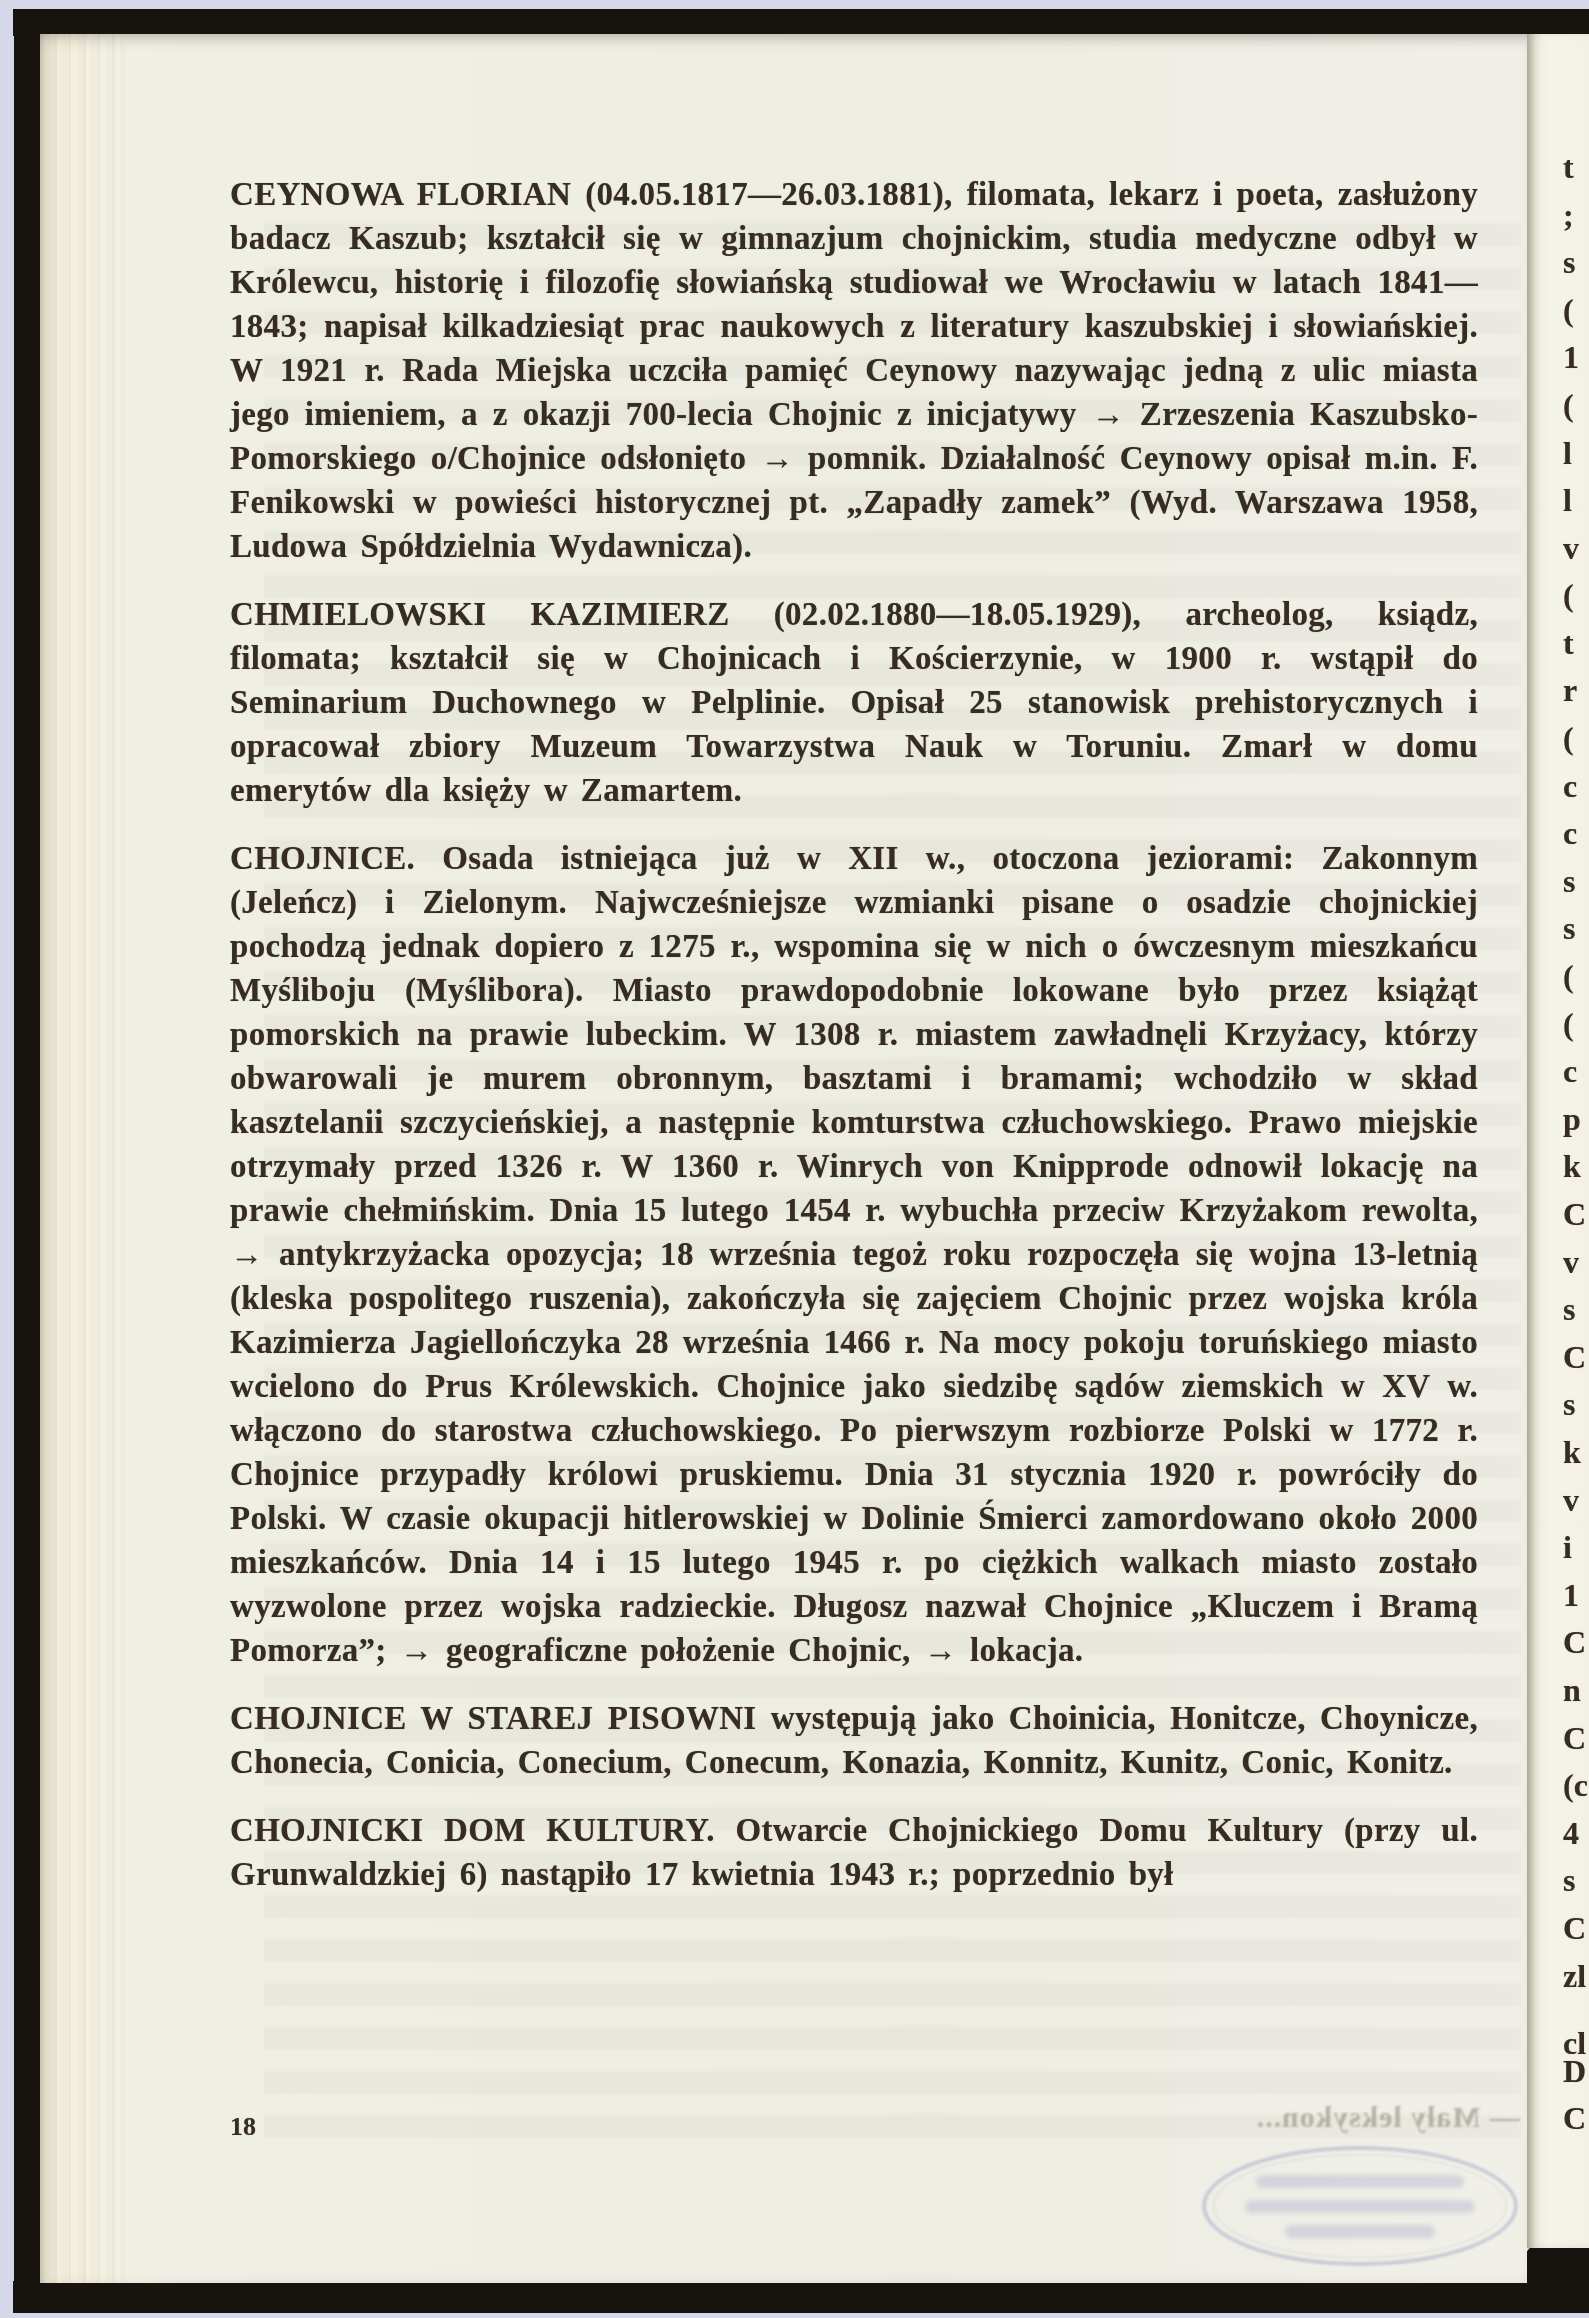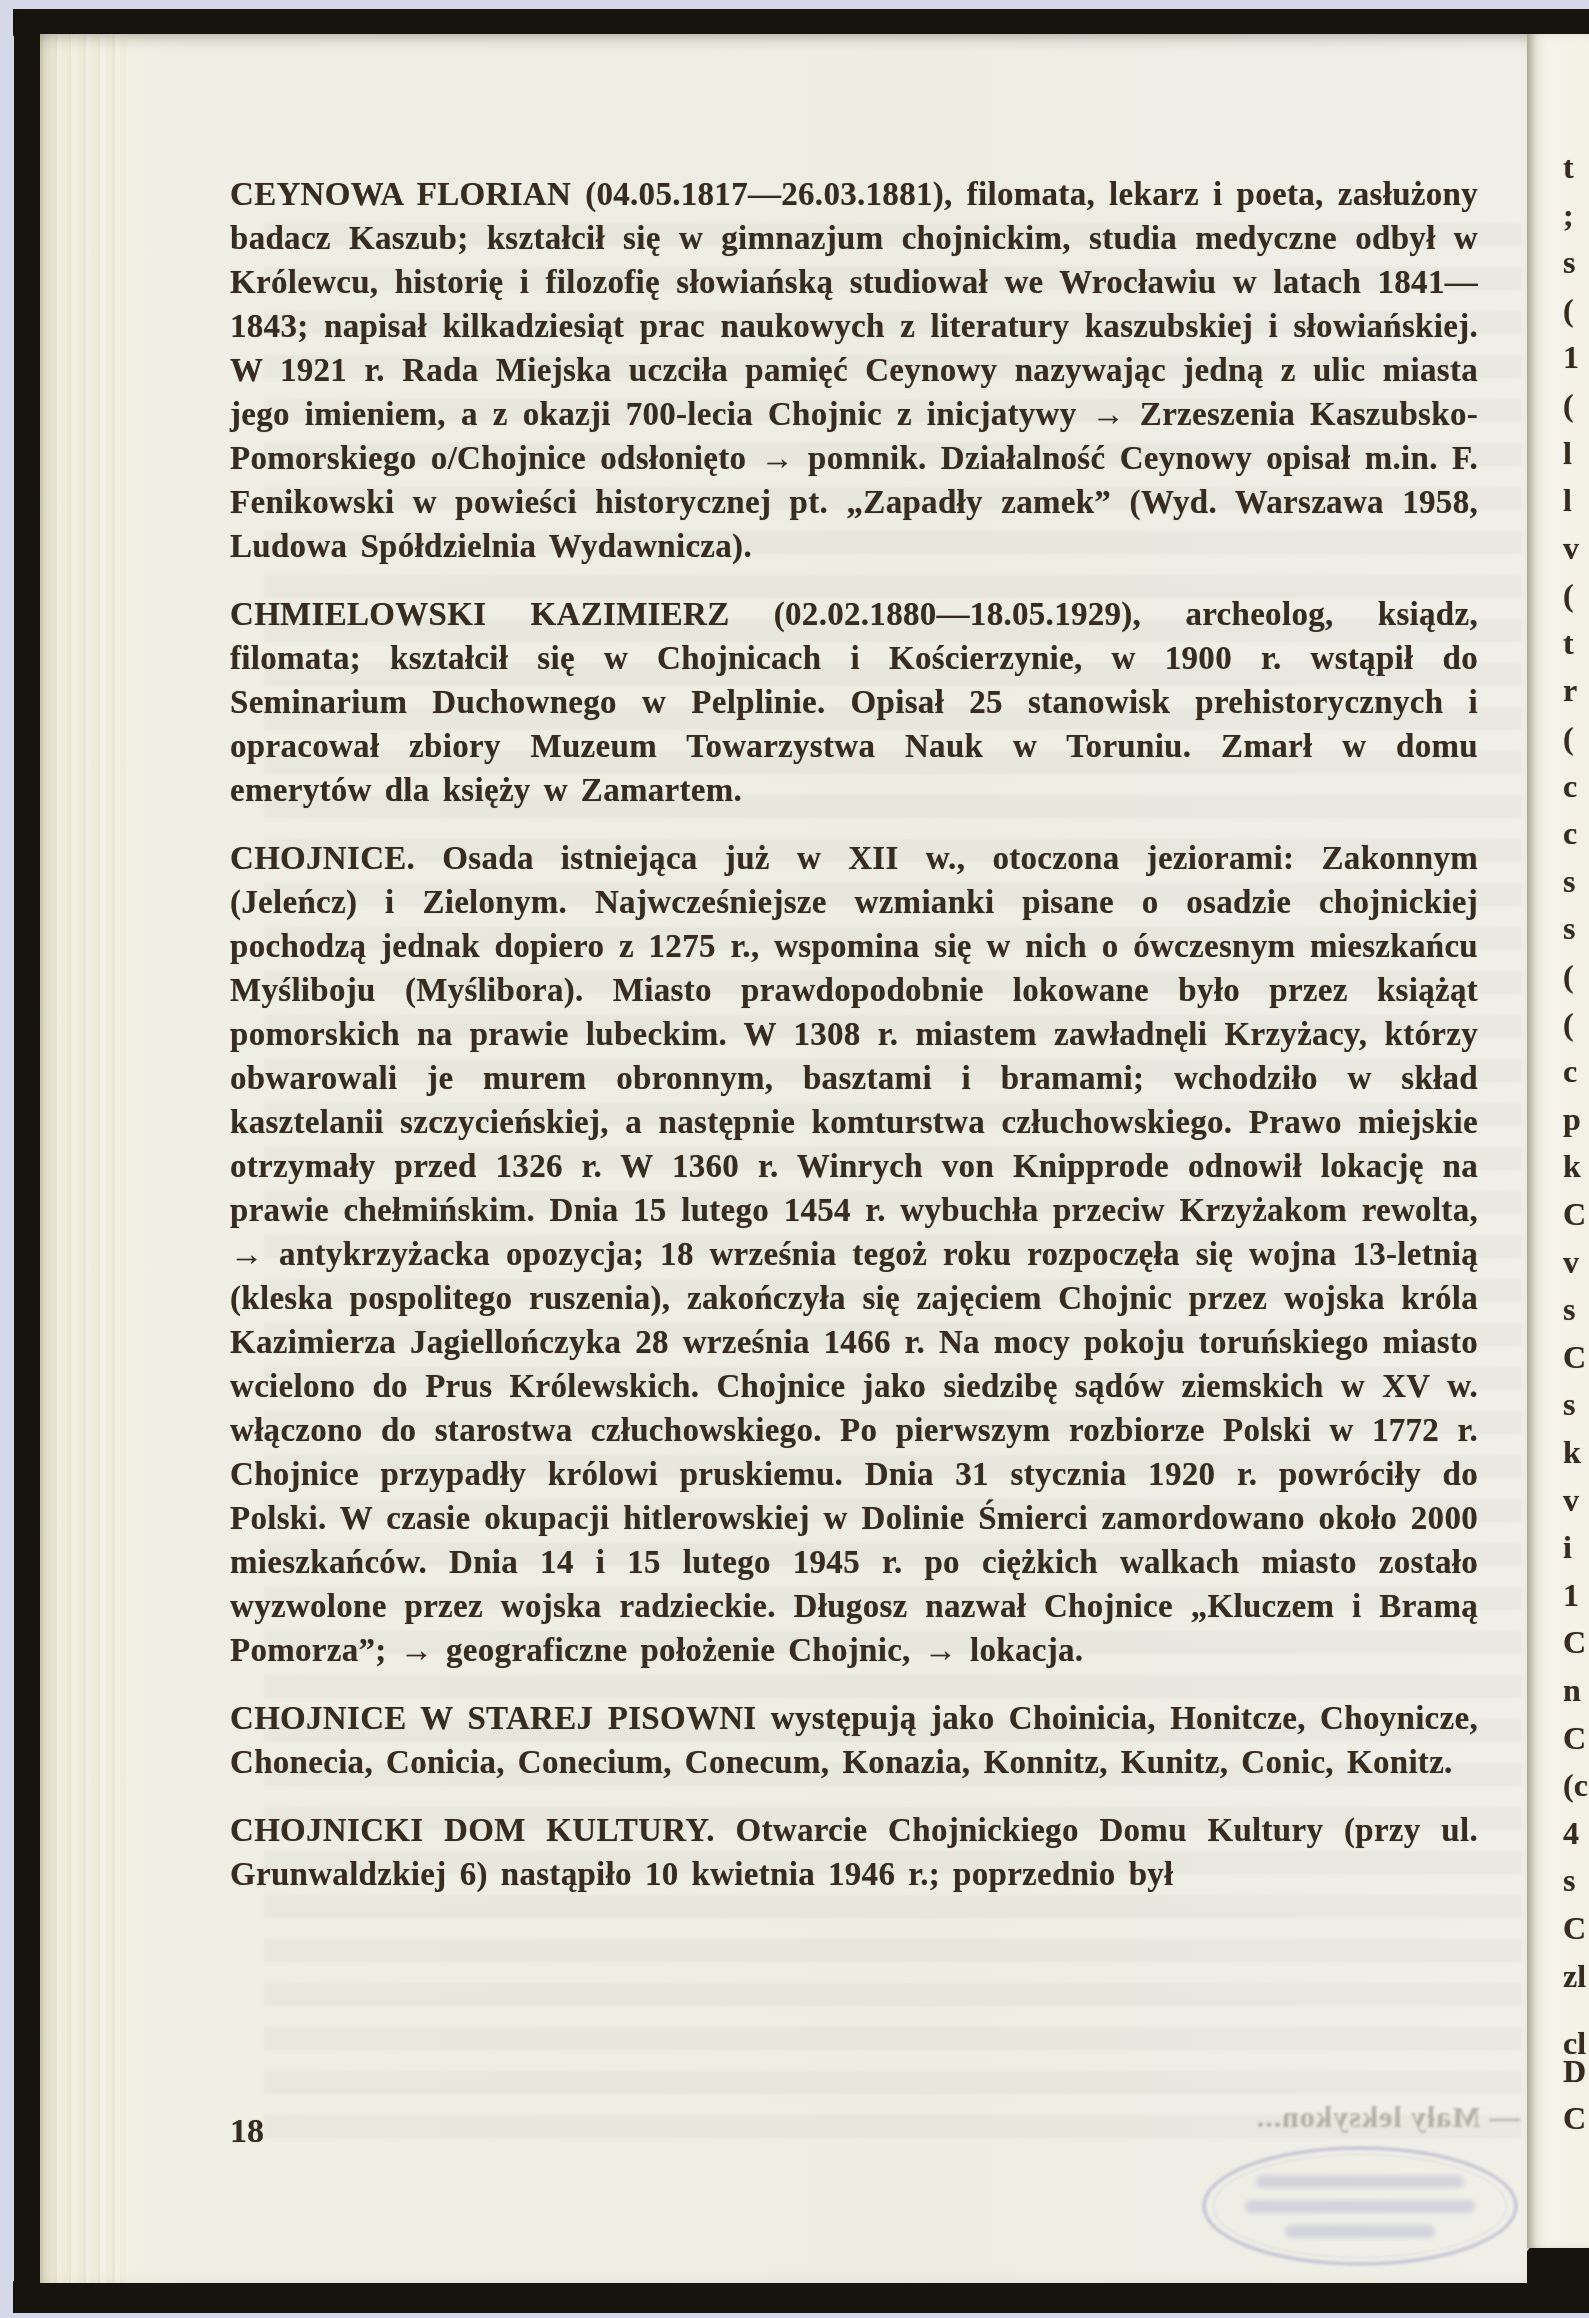--- a/index.html
+++ b/index.html
@@ -55,21 +55,21 @@
     position:absolute;left:230px;top:172px;width:1248px;
     color:var(--ink);
     font-size:33px;line-height:44px;font-weight:bold;
     letter-spacing:0.3px;word-spacing:4.5px;
     text-align:justify;
     text-shadow:0 0 0.9px rgba(54,44,32,.45);
   }
   .text-column p{margin:0 0 24px 0;}
   .page-number{
     position:absolute;left:230px;top:2112px;
-    color:var(--ink);font-size:34px;font-weight:bold;
+    color:var(--ink);font-size:26px;font-weight:bold;
     text-shadow:0 0 0.9px rgba(54,44,32,.45);
   }
 
   
   .bleed-mirrored-text{
     position:absolute;left:1140px;top:2100px;width:404px;
     transform:scaleX(-1);
     color:rgba(125,120,104,.5);
     font-size:30px;font-weight:bold;letter-spacing:0.9px;
     filter:blur(1.2px);
@@ -121,21 +121,21 @@
   <div class="page">
     <div class="page-stack-edge"></div>
     <div class="bleedthrough-texture"></div>
   </div>
 
   <div class="text-column">
       <p>CEYNOWA FLORIAN (04.05.1817—26.03.1881), filomata, lekarz i poeta, zasłużony badacz Kaszub; kształcił się w gimnazjum chojnickim, studia medyczne odbył w Królewcu, historię i filozofię słowiańską studiował we Wrocławiu w latach 1841—1843; napisał kilkadziesiąt prac naukowych z literatury kaszubskiej i słowiańskiej. W 1921 r. Rada Miejska uczciła pamięć Ceynowy nazywając jedną z ulic miasta jego imieniem, a z okazji 700-lecia Chojnic z inicjatywy → Zrzeszenia Kaszubsko-Pomorskiego o/Chojnice odsłonięto → pomnik. Działalność Ceynowy opisał m.in. F. Fenikowski w powieści historycznej pt. „Zapadły zamek” (Wyd. Warszawa 1958, Ludowa Spółdzielnia Wydawnicza).</p>
       <p>CHMIELOWSKI KAZIMIERZ (02.02.1880—18.05.1929), archeolog, ksiądz, filomata; kształcił się w Chojnicach i Kościerzynie, w 1900 r. wstąpił do Seminarium Duchownego w Pelplinie. Opisał 25 stanowisk prehistorycznych i opracował zbiory Muzeum Towarzystwa Nauk w Toruniu. Zmarł w domu emerytów dla księży w Zamartem.</p>
       <p>CHOJNICE. Osada istniejąca już w XII w., otoczona jeziorami: Zakonnym (Jeleńcz) i Zielonym. Najwcześniejsze wzmianki pisane o osadzie chojnickiej pochodzą jednak dopiero z 1275 r., wspomina się w nich o ówczesnym mieszkańcu Myśliboju (Myślibora). Miasto prawdopodobnie lokowane było przez książąt pomorskich na prawie lubeckim. W 1308 r. miastem zawładnęli Krzyżacy, którzy obwarowali je murem obronnym, basztami i bramami; wchodziło w skład kasztelanii szczycieńskiej, a następnie komturstwa człuchowskiego. Prawo miejskie otrzymały przed 1326 r. W 1360 r. Winrych von Knipprode odnowił lokację na prawie chełmińskim. Dnia 15 lutego 1454 r. wybuchła przeciw Krzyżakom rewolta, → antykrzyżacka opozycja; 18 września tegoż roku rozpoczęła się wojna 13-letnią (kleska pospolitego ruszenia), zakończyła się zajęciem Chojnic przez wojska króla Kazimierza Jagiellończyka 28 września 1466 r. Na mocy pokoju toruńskiego miasto wcielono do Prus Królewskich. Chojnice jako siedzibę sądów ziemskich w XV w. włączono do starostwa człuchowskiego. Po pierwszym rozbiorze Polski w 1772 r. Chojnice przypadły królowi pruskiemu. Dnia 31 stycznia 1920 r. powróciły do Polski. W czasie okupacji hitlerowskiej w Dolinie Śmierci zamordowano około 2000 mieszkańców. Dnia 14 i 15 lutego 1945 r. po ciężkich walkach miasto zostało wyzwolone przez wojska radzieckie. Długosz nazwał Chojnice „Kluczem i Bramą Pomorza”; → geograficzne położenie Chojnic, → lokacja.</p>
       <p>CHOJNICE W STAREJ PISOWNI występują jako Choinicia, Honitcze, Choynicze, Chonecia, Conicia, Conecium, Conecum, Konazia, Konnitz, Kunitz, Conic, Konitz.</p>
-      <p>CHOJNICKI DOM KULTURY. Otwarcie Chojnickiego Domu Kultury (przy ul. Grunwaldzkiej 6) nastąpiło 10 kwietnia 1946 r.; poprzednio był</p>
+      <p>CHOJNICKI DOM KULTURY. Otwarcie Chojnickiego Domu Kultury (przy ul. Grunwaldzkiej 6) nastąpiło 17 kwietnia 1943 r.; poprzednio był</p>
     </div>
 
   <div class="page-number">18</div>
 
   <div class="bleed-mirrored-text">2 — Mały leksykon...</div>
 
   <div class="library-stamp">
     <div class="stamp-outer-ring"></div>
     <div class="stamp-inner-ring"></div>
     <div class="stamp-text-smudge s1"></div>

